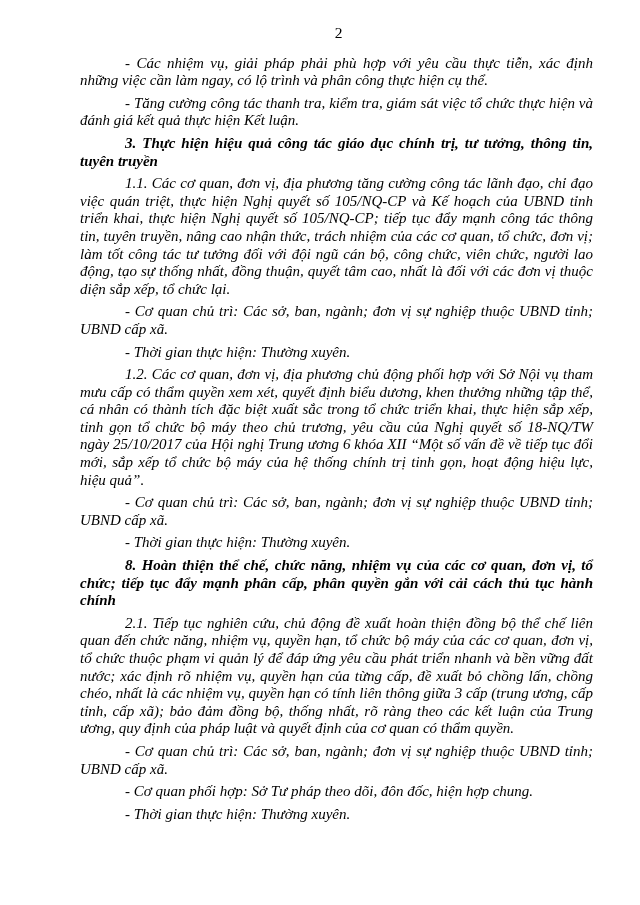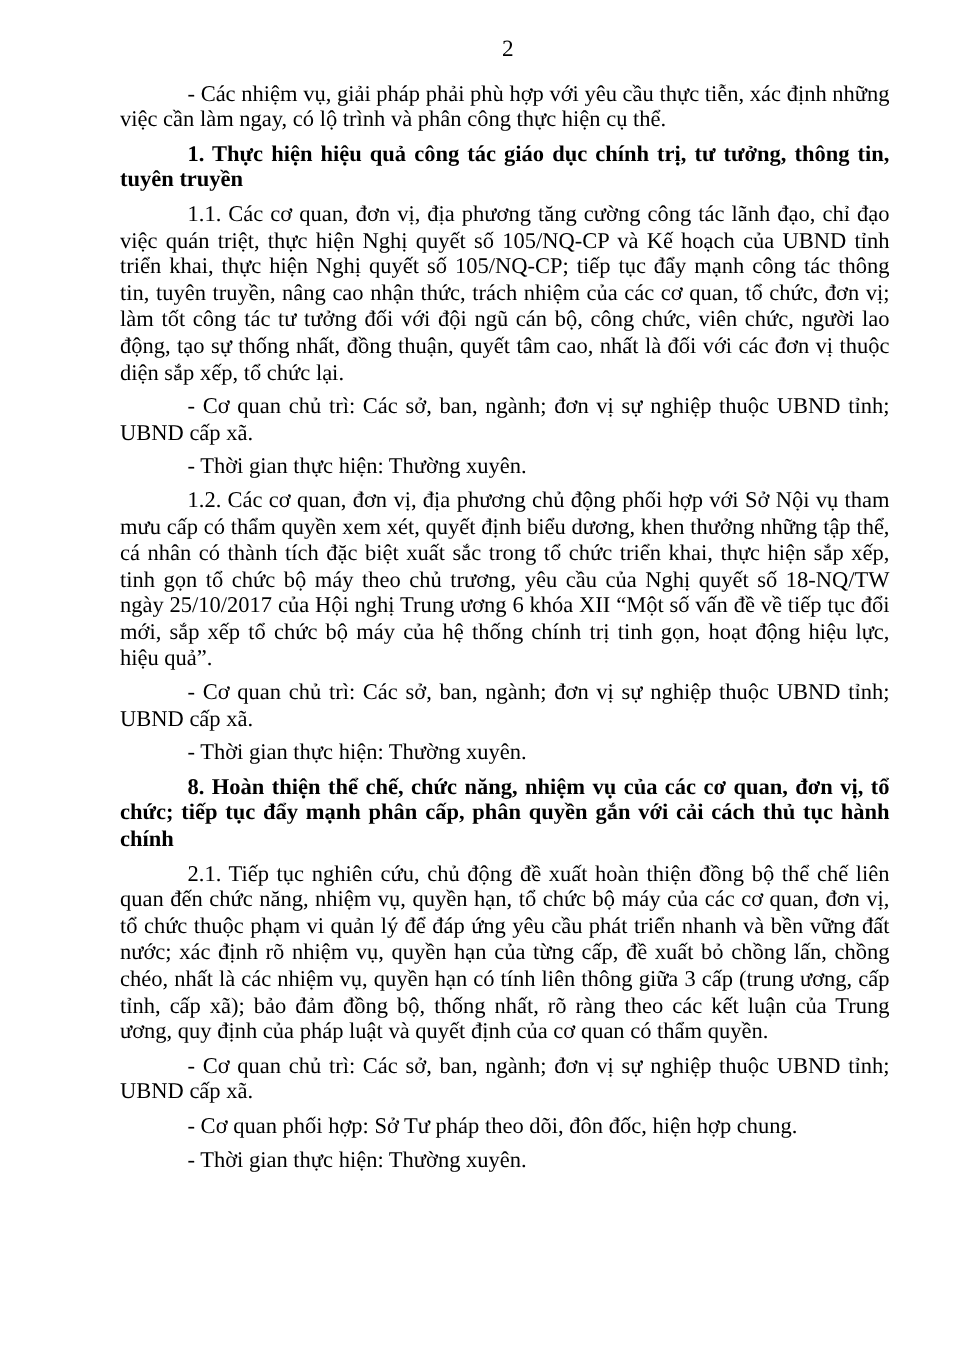--- a/index.html
+++ b/index.html
@@ -23,34 +23,36 @@
   }
   .page-number {
     text-align: center;
     font-size: 15.5px;
     margin: 0 0 13px 0;
   }
   .doc p {
     margin: 0 4px 5px 0;
     text-indent: 45px;
     text-align: justify;
+    font-style: italic;
   }
   .doc p.heading {
     font-weight: bold;
   }
 </style>
 </head>
 <body>
 
 <div class="page">
   <div class="page-number">2</div>
 
   <div class="doc">
     <p class="para">- Các nhiệm vụ, giải pháp phải phù hợp với yêu cầu thực tiễn, xác định những việc cần làm ngay, có lộ trình và phân công thực hiện cụ thể.</p>
-    <p class="heading">1. Thực hiện hiệu quả công tác giáo dục chính trị, tư tưởng, thông tin, tuyên truyền</p>
+    <p class="para">- Tăng cường công tác thanh tra, kiểm tra, giám sát việc tổ chức thực hiện và đánh giá kết quả thực hiện Kết luận.</p>
+    <p class="heading">3. Thực hiện hiệu quả công tác giáo dục chính trị, tư tưởng, thông tin, tuyên truyền</p>
     <p class="para">1.1. Các cơ quan, đơn vị, địa phương tăng cường công tác lãnh đạo, chỉ đạo việc quán triệt, thực hiện Nghị quyết số 105/NQ-CP và Kế hoạch của UBND tỉnh triển khai, thực hiện Nghị quyết số 105/NQ-CP; tiếp tục đẩy mạnh công tác thông tin, tuyên truyền, nâng cao nhận thức, trách nhiệm của các cơ quan, tổ chức, đơn vị; làm tốt công tác tư tưởng đối với đội ngũ cán bộ, công chức, viên chức, người lao động, tạo sự thống nhất, đồng thuận, quyết tâm cao, nhất là đối với các đơn vị thuộc diện sắp xếp, tổ chức lại.</p>
     <p class="para">- Cơ quan chủ trì: Các sở, ban, ngành; đơn vị sự nghiệp thuộc UBND tỉnh; UBND cấp xã.</p>
     <p class="para">- Thời gian thực hiện: Thường xuyên.</p>
     <p class="para">1.2. Các cơ quan, đơn vị, địa phương chủ động phối hợp với Sở Nội vụ tham mưu cấp có thẩm quyền xem xét, quyết định biểu dương, khen thưởng những tập thể, cá nhân có thành tích đặc biệt xuất sắc trong tổ chức triển khai, thực hiện sắp xếp, tinh gọn tổ chức bộ máy theo chủ trương, yêu cầu của Nghị quyết số 18-NQ/TW ngày 25/10/2017 của Hội nghị Trung ương 6 khóa XII “Một số vấn đề về tiếp tục đổi mới, sắp xếp tổ chức bộ máy của hệ thống chính trị tinh gọn, hoạt động hiệu lực, hiệu quả”.</p>
     <p class="para">- Cơ quan chủ trì: Các sở, ban, ngành; đơn vị sự nghiệp thuộc UBND tỉnh; UBND cấp xã.</p>
     <p class="para">- Thời gian thực hiện: Thường xuyên.</p>
     <p class="heading">8. Hoàn thiện thể chế, chức năng, nhiệm vụ của các cơ quan, đơn vị, tổ chức; tiếp tục đẩy mạnh phân cấp, phân quyền gắn với cải cách thủ tục hành chính</p>
     <p class="para">2.1. Tiếp tục nghiên cứu, chủ động đề xuất hoàn thiện đồng bộ thể chế liên quan đến chức năng, nhiệm vụ, quyền hạn, tổ chức bộ máy của các cơ quan, đơn vị, tổ chức thuộc phạm vi quản lý để đáp ứng yêu cầu phát triển nhanh và bền vững đất nước; xác định rõ nhiệm vụ, quyền hạn của từng cấp, đề xuất bỏ chồng lấn, chồng chéo, nhất là các nhiệm vụ, quyền hạn có tính liên thông giữa 3 cấp (trung ương, cấp tỉnh, cấp xã); bảo đảm đồng bộ, thống nhất, rõ ràng theo các kết luận của Trung ương, quy định của pháp luật và quyết định của cơ quan có thẩm quyền.</p>
     <p class="para">- Cơ quan chủ trì: Các sở, ban, ngành; đơn vị sự nghiệp thuộc UBND tỉnh; UBND cấp xã.</p>
     <p class="para">- Cơ quan phối hợp: Sở Tư pháp theo dõi, đôn đốc, hiện hợp chung.</p>

